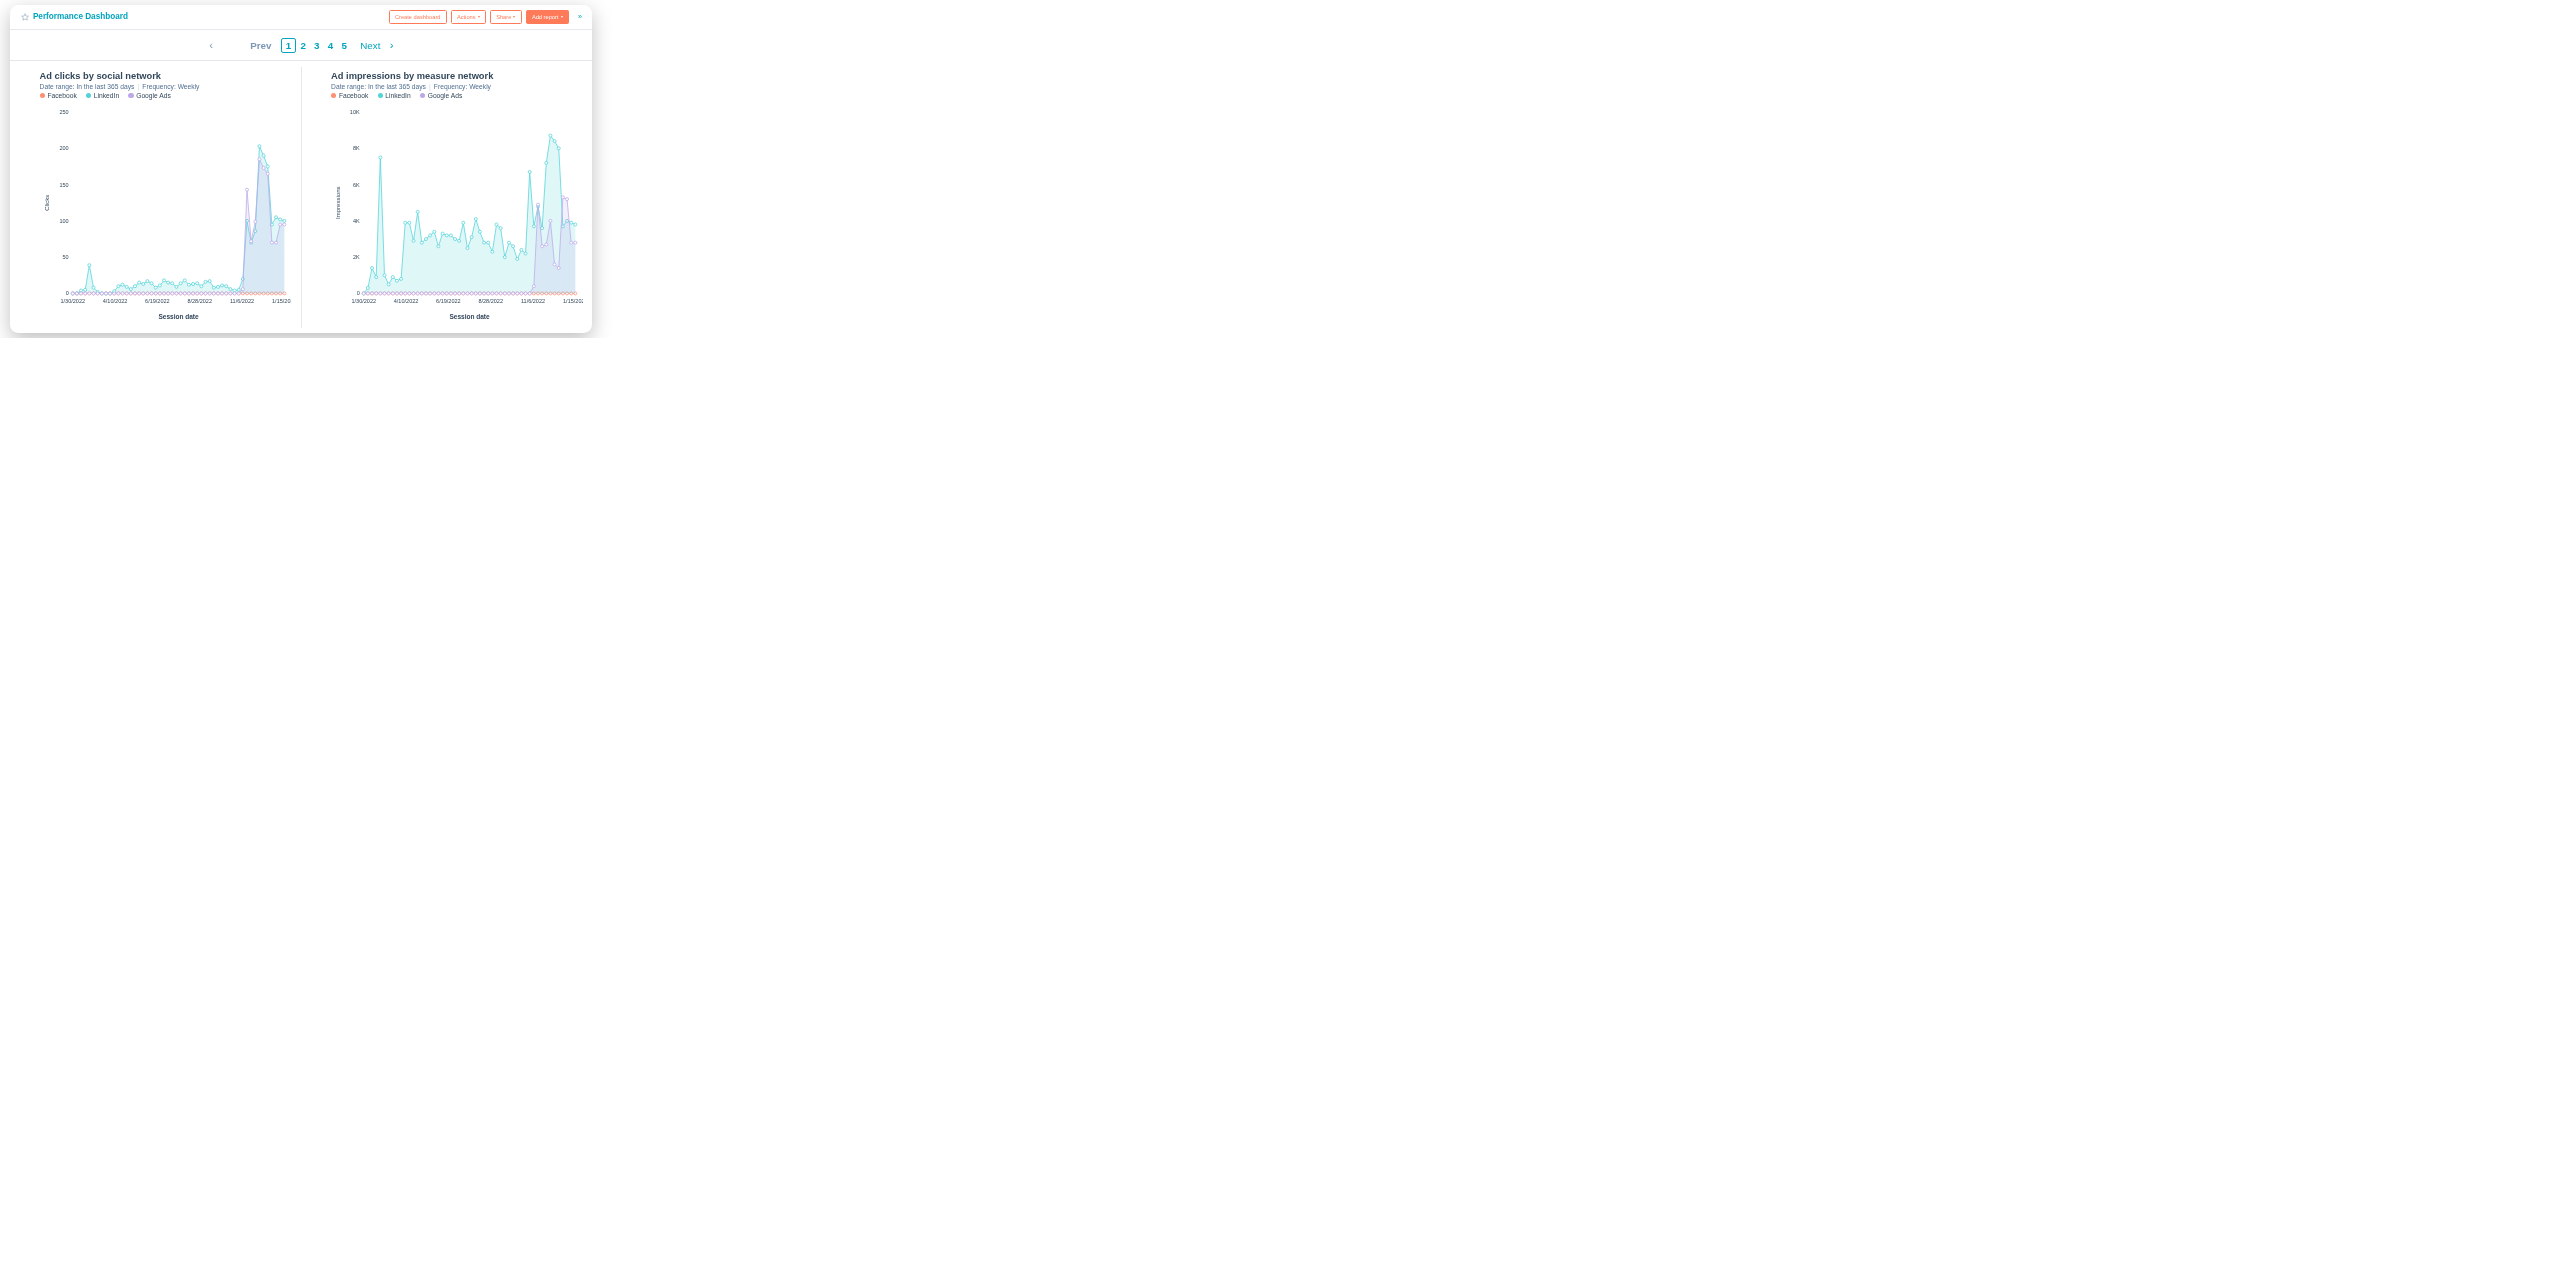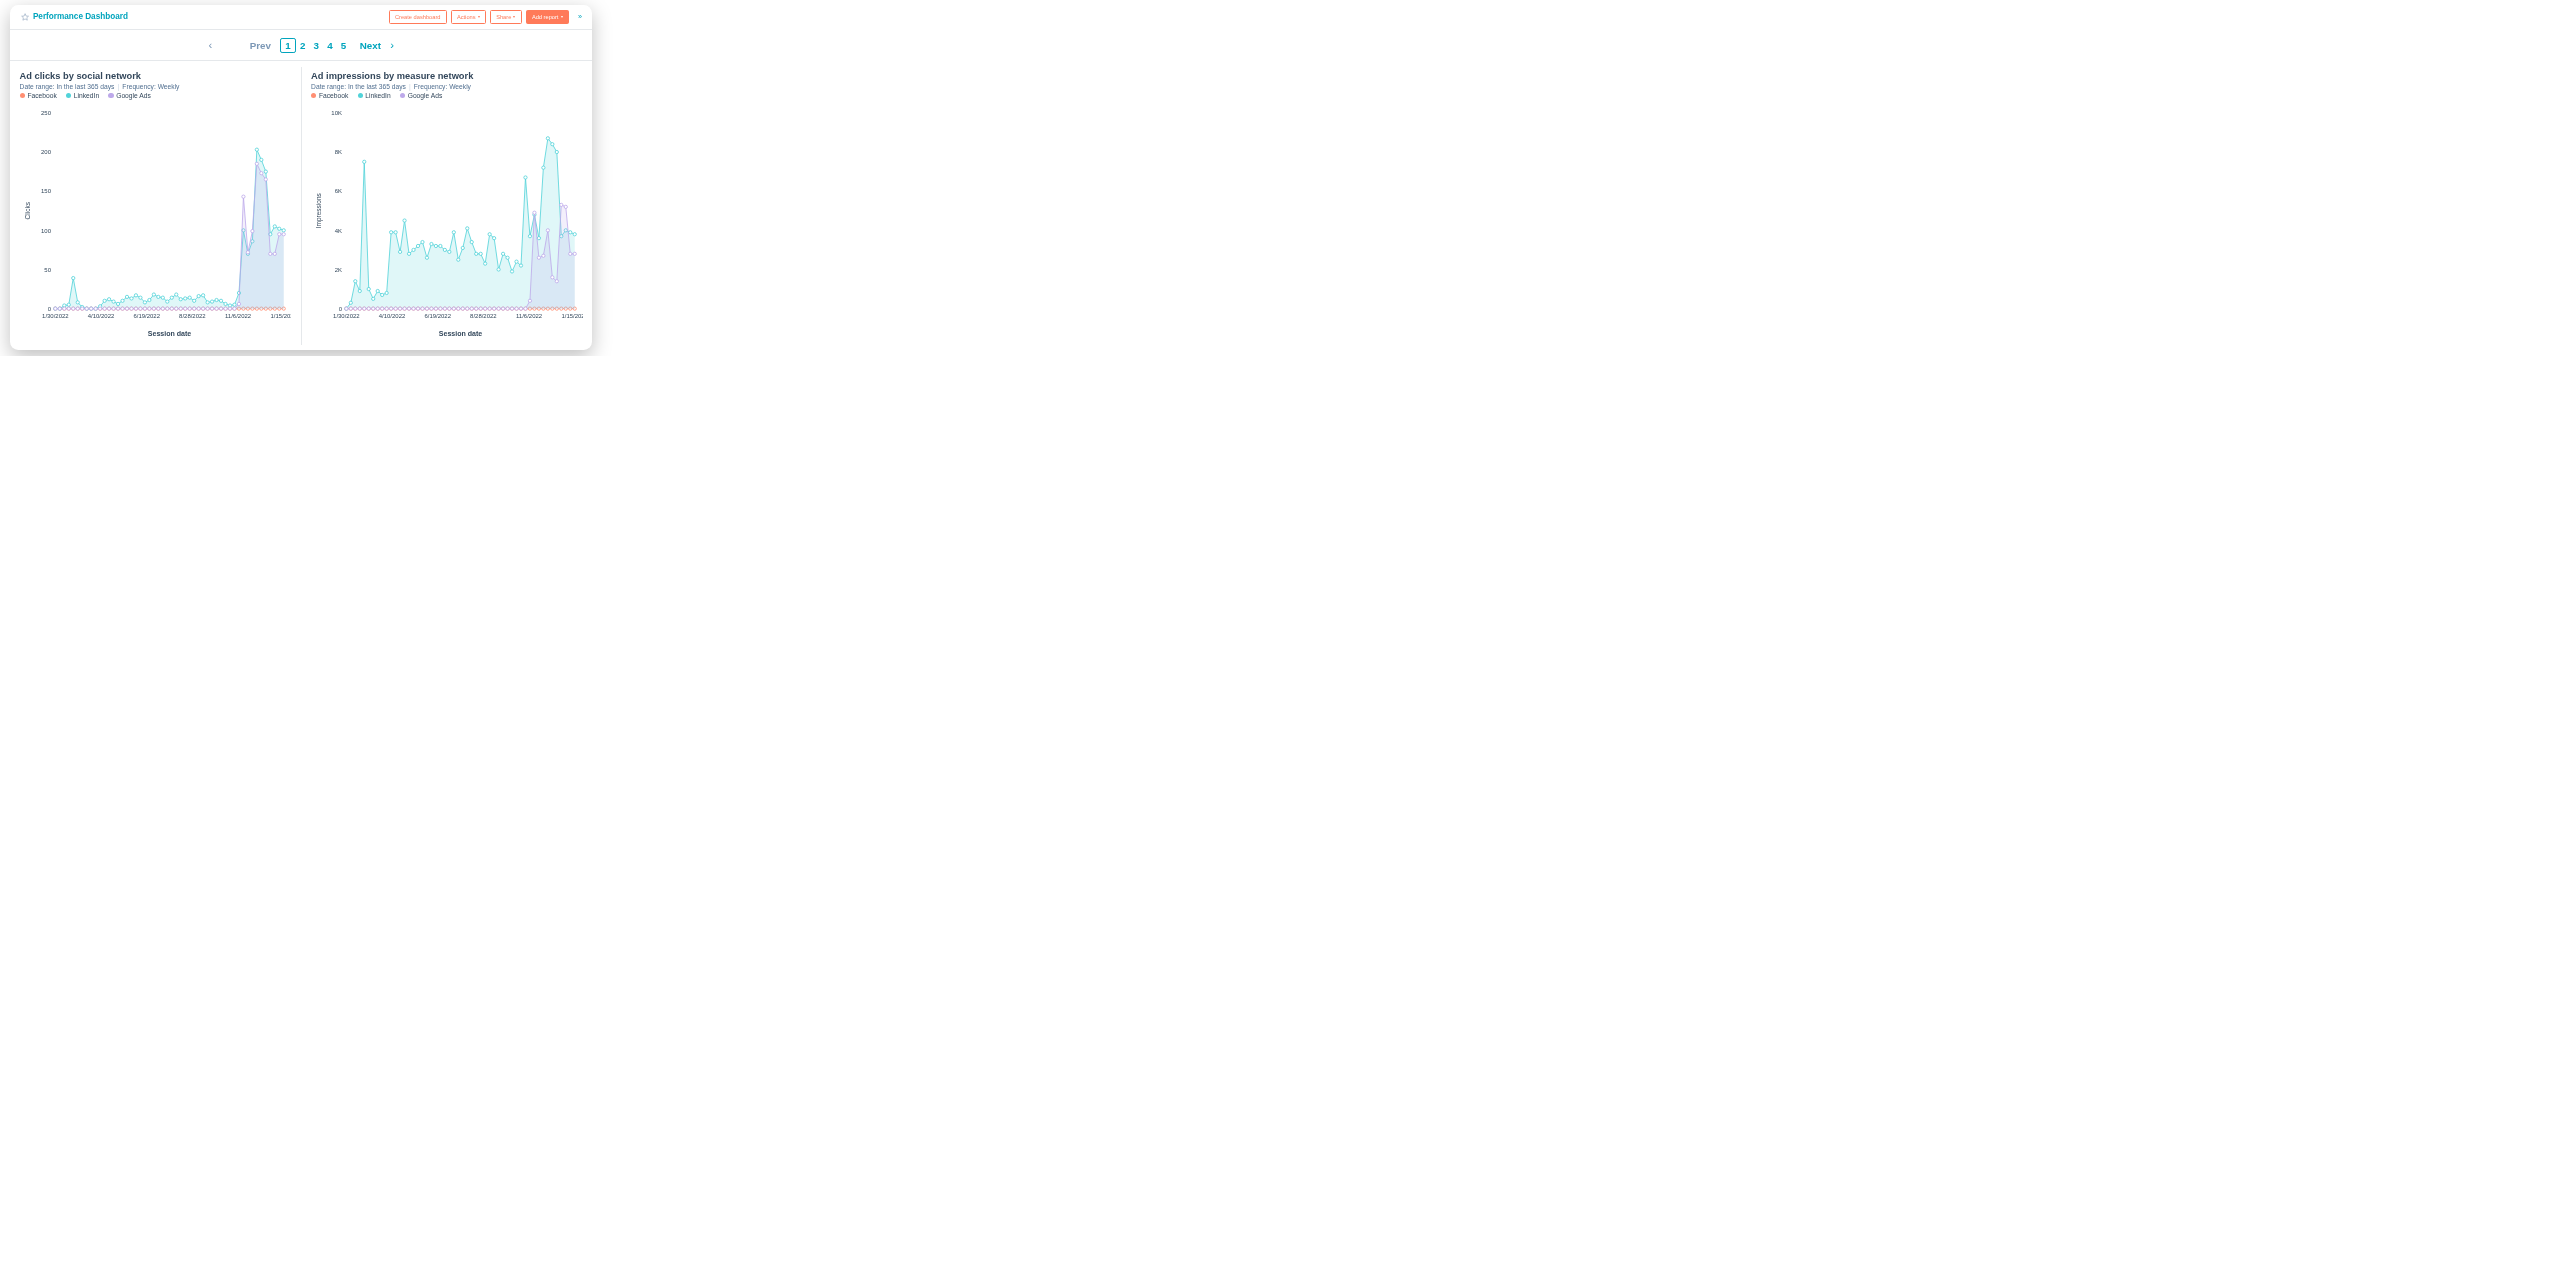--- a/index.html
+++ b/index.html
@@ -16,23 +16,23 @@
 .btn{font-size:5.7px;padding:2.6px 5.2px;border-radius:1.5px;border:0.5px solid #ff7a59;background:#fff;color:#ff7a59;cursor:pointer;display:inline-flex;align-items:center;gap:2.1px;}
 .btn.primary{background:#ff7a59;color:#fff;}
 .caret{width:0;height:0;border-left:1.5px solid transparent;border-right:1.5px solid transparent;border-top:2.1px solid currentColor;display:inline-block;}
 .collapse{margin-left:5.2px;color:#00a4bd;font-size:7.2px;}
 .pager{display:flex;justify-content:center;align-items:center;gap:9.3px;padding:9.3px 0;border-bottom:0.5px solid #e5e8eb;}
 .pg-arrow{color:#7c98b6;font-size:11.3px;cursor:pointer;}
 .pg-arrow.right{color:#00a4bd;}
 .pg-label{color:#7c98b6;font-weight:700;font-size:9.8px;padding-left:28px;}
 .pg-num{color:#00a4bd;font-weight:700;font-size:9.8px;cursor:pointer;padding:1px 4.1px;}
 .pg-num.active{border:0.8px solid #00a4bd;border-radius:2.1px;}
-.next{color:#00a4bd;font-weight:700;font-size:9.8px;}
+.next{color:#00a4bd;font-weight:400;font-size:9.8px;}
 .charts{display:flex;gap:0;padding:5.2px 0 0 0;}
-.chart-panel{flex:1;padding:4.1px 9.3px;min-width:0;}
+.chart-panel{flex:1;padding:4.1px 9.3px;min-width:0;margin-left:20px;}
 .chart-panel:first-child{border-right:0.5px solid #e5e8eb;}
 .chart-title{font-size:9.3px;font-weight:700;color:#33475b;margin-bottom:2.1px;}
 .chart-meta{font-size:6.7px;color:#516f90;margin-bottom:2.1px;}
 .chart-meta .sep{color:#cbd6e2;margin:0 3.1px;}
 .legend{display:flex;gap:9.3px;margin-bottom:3.1px;font-size:6.7px;color:#33475b;}
 .legend-item{display:flex;align-items:center;gap:2.6px;}
 .dot{width:5.2px;height:5.2px;border-radius:50%;}
 .dot.fb{background:#ff8f73;}
 .dot.li{background:#51d3d9;}
 .dot.gg{background:#bda9ea;}

